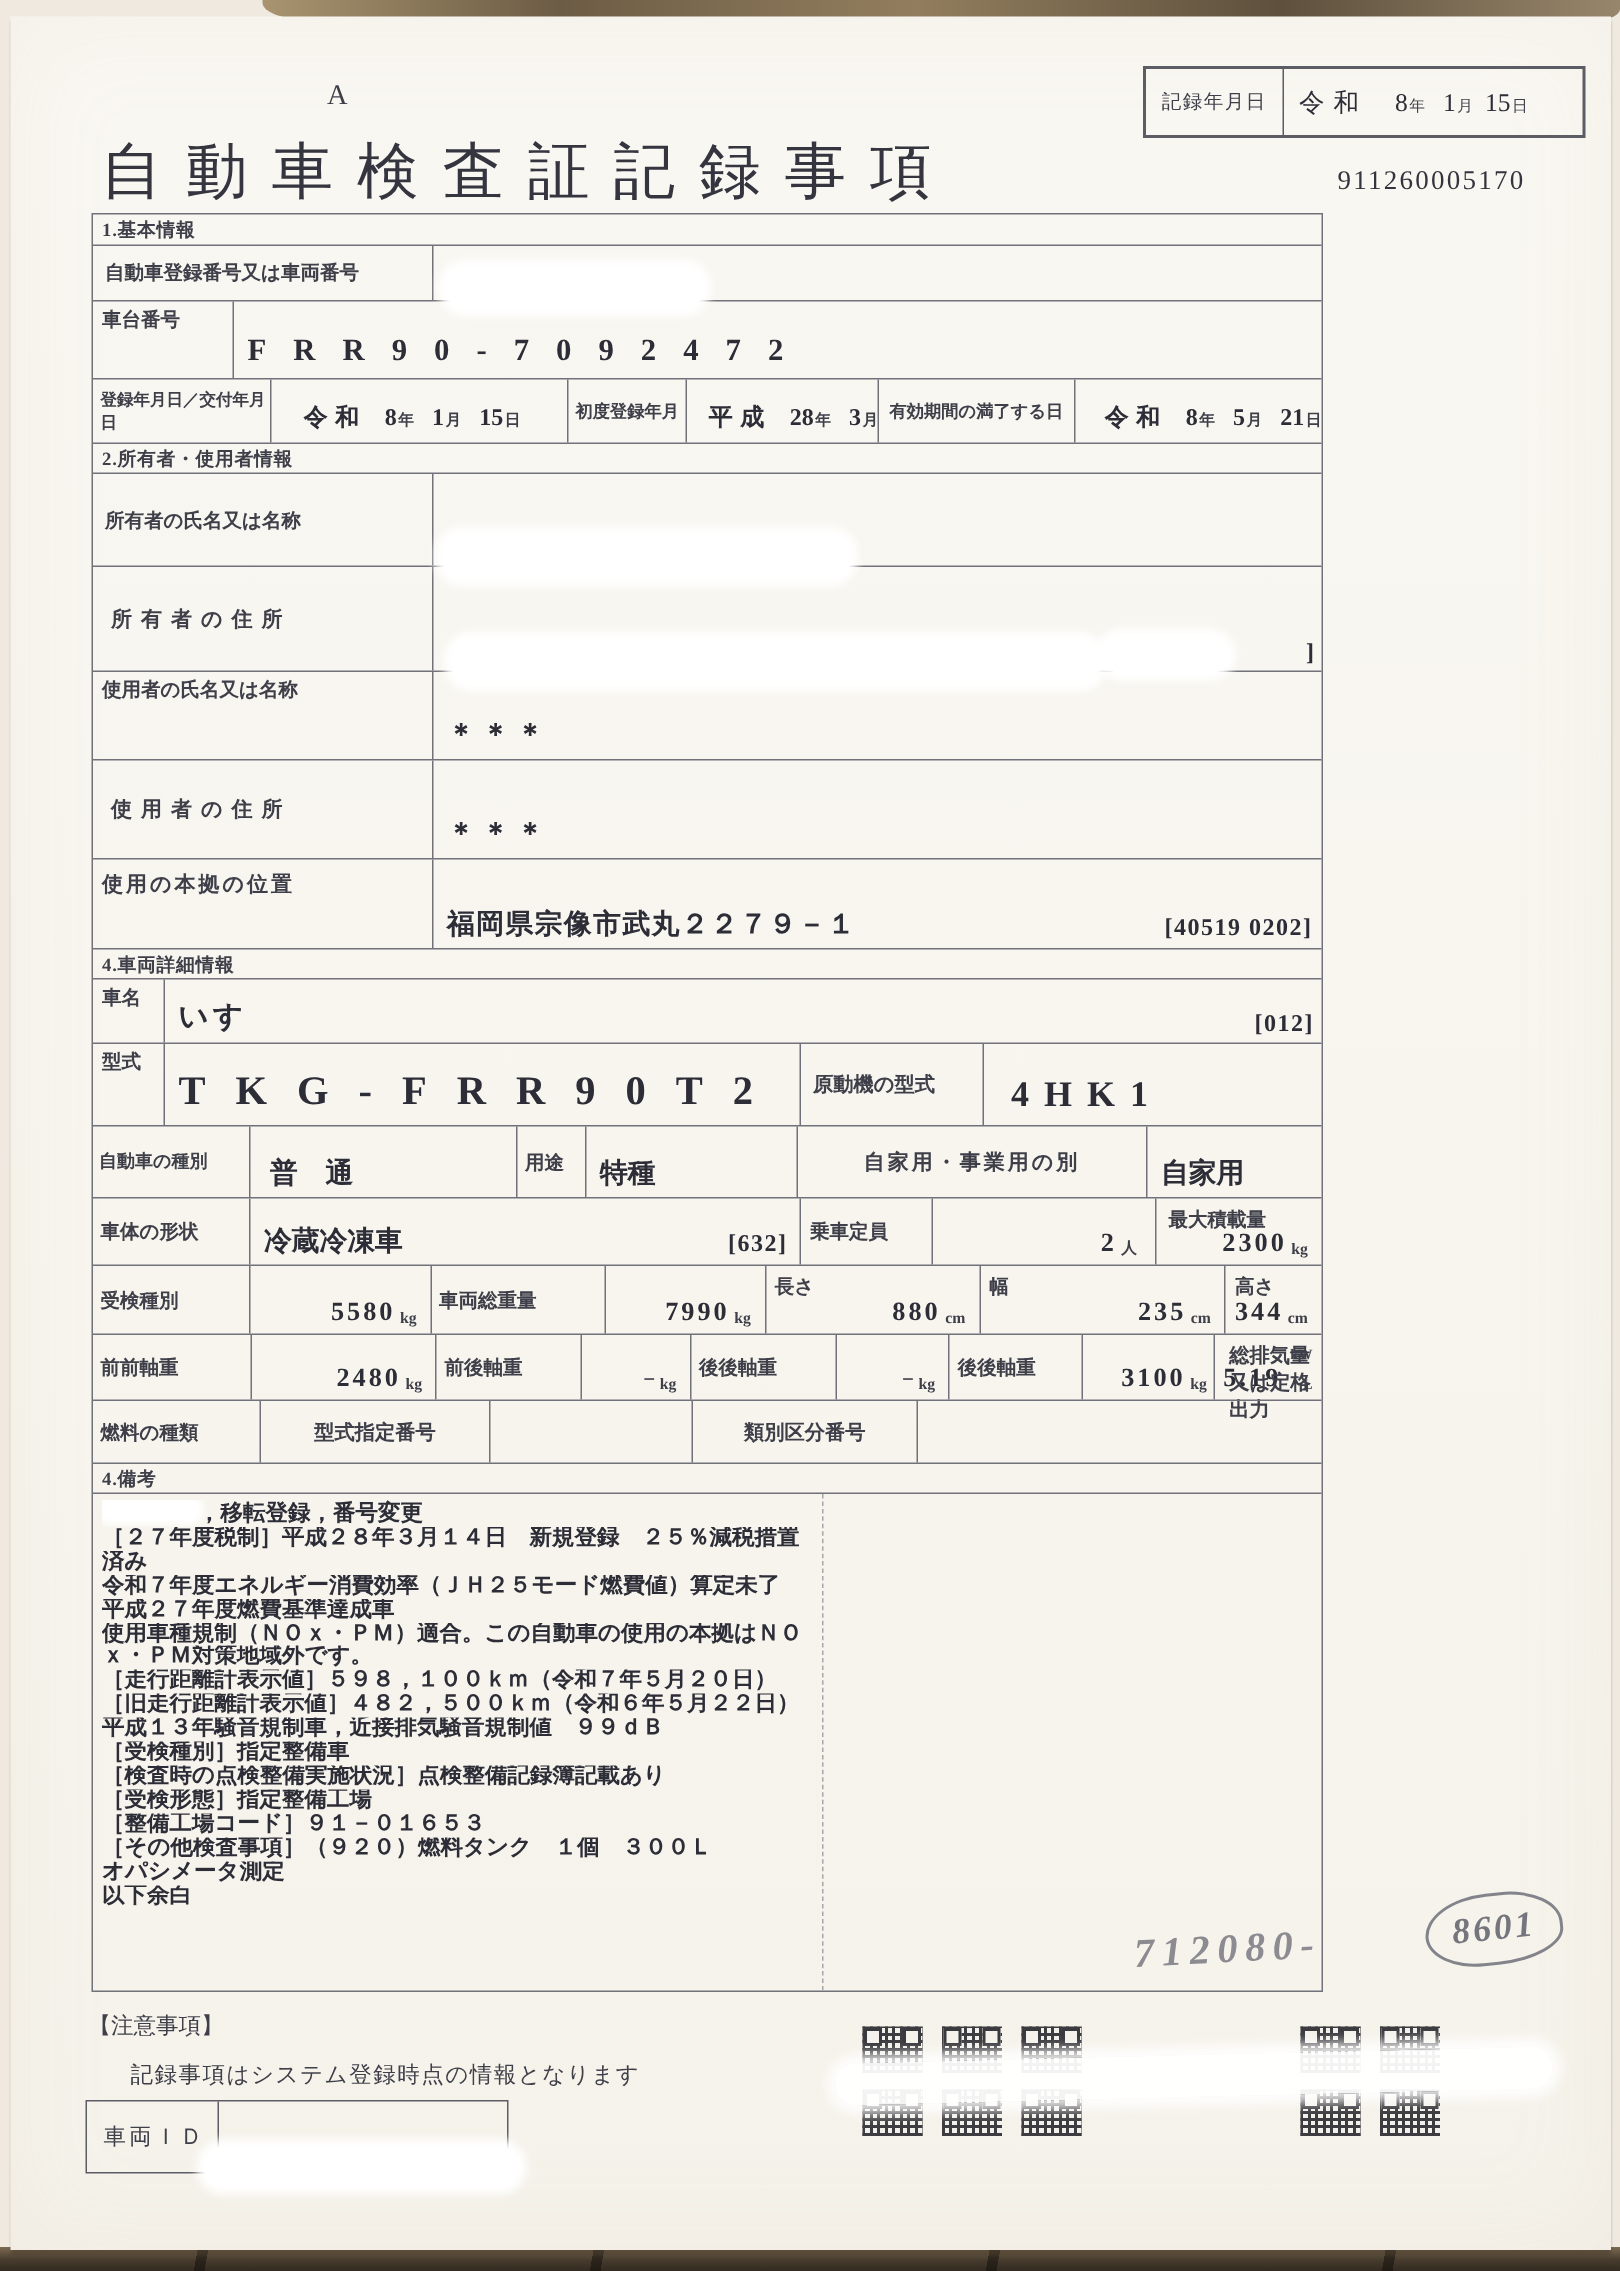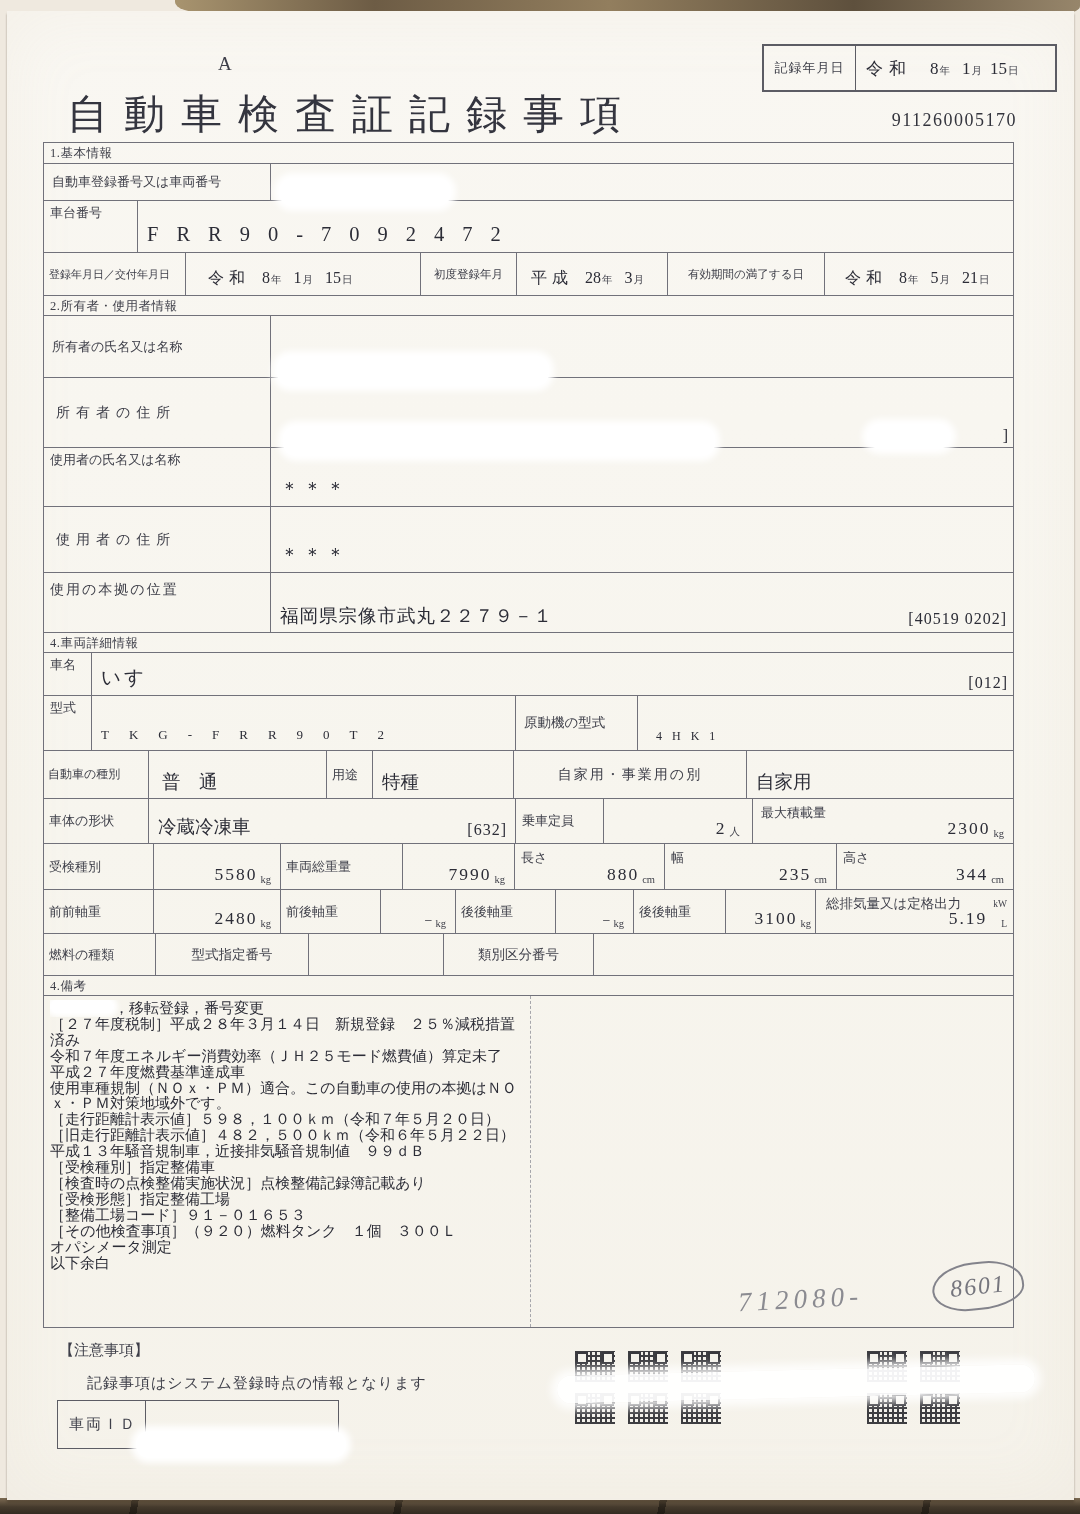--- a/index.html
+++ b/index.html
@@ -48,42 +48,42 @@
   
   .date{display:flex;align-items:baseline;white-space:nowrap;color:var(--ink2);}
   .date .era{font-size:17px;letter-spacing:6px;}
   .date .num{font-size:17px;margin-left:18px;}
   .date .num.m{margin-left:12px;}
   .date .num.d{margin-left:8px;}
   .date .u{font-size:10.5px;margin-left:1px;color:var(--ink);}
   .date.small .era{font-size:16px;letter-spacing:5px;}
   .date.small .num{font-size:16px;margin-left:12px;}
   
-  .tbl{position:relative;margin-left:36px;width:971px;
-       border:1.3px solid var(--line);}
+  .tbl{position:relative;margin-left:54px;width:821px;
+       border:1.3px solid var(--line);font-weight:bold;}
   .secbar{height:20px;border-top:1px solid var(--line);font-size:12.5px;
           padding:2px 0 0 6px;color:var(--ink);letter-spacing:.5px;}
   .secbar.first{border-top:none;}
   .row{display:flex;position:relative;border-top:1px solid var(--line);}
   .c{position:relative;border-right:1px solid var(--line);}
   .c.end{border-right:none;flex:1;}
   .lab{font-size:13px;color:var(--ink);}
   .lab-tl{display:block;padding:3px 0 0 6px;}
   .cl{display:flex;align-items:center;padding-left:8px;}
   .cc{display:flex;align-items:center;justify-content:center;text-align:center;}
   .val{font-size:18.5px;color:var(--ink2);white-space:nowrap;}
   .vbl{display:flex;align-items:flex-end;padding:0 6px 4px 9px;}
   .vbr{display:flex;align-items:flex-end;justify-content:flex-end;padding:0 9px 4px 6px;}
   .u{font-size:10.5px;margin-left:3px;color:var(--ink);}
   .num-val{font-size:17.5px;letter-spacing:2px;color:var(--ink2);}
   .dash-val{font-size:14px;color:var(--ink2);}
   .code{font-size:16px;color:var(--ink2);letter-spacing:1px;white-space:nowrap;}
   .spaced18{letter-spacing:18px;font-size:20.5px;}
-  .spaced20{letter-spacing:20px;font-size:13px;}
-  .spaced10{letter-spacing:10px;font-size:12px;}
+  .spaced20{letter-spacing:20px;font-size:27px;}
+  .spaced10{letter-spacing:10px;font-size:24px;}
   .ls4{letter-spacing:4px;}
   .ls2{letter-spacing:2px;}
   .lab-sp{letter-spacing:6px;}
   
   .redact{position:absolute;background:#ffffff;border-radius:13px;
           box-shadow:0 0 6px 5px rgba(255,255,255,.97);z-index:5;}
   .redact-inline{display:inline-block;width:64px;height:13px;background:#fff;
                  border-radius:7px;box-shadow:0 0 5px 4px rgba(255,255,255,.95);
                  vertical-align:baseline;}
   

